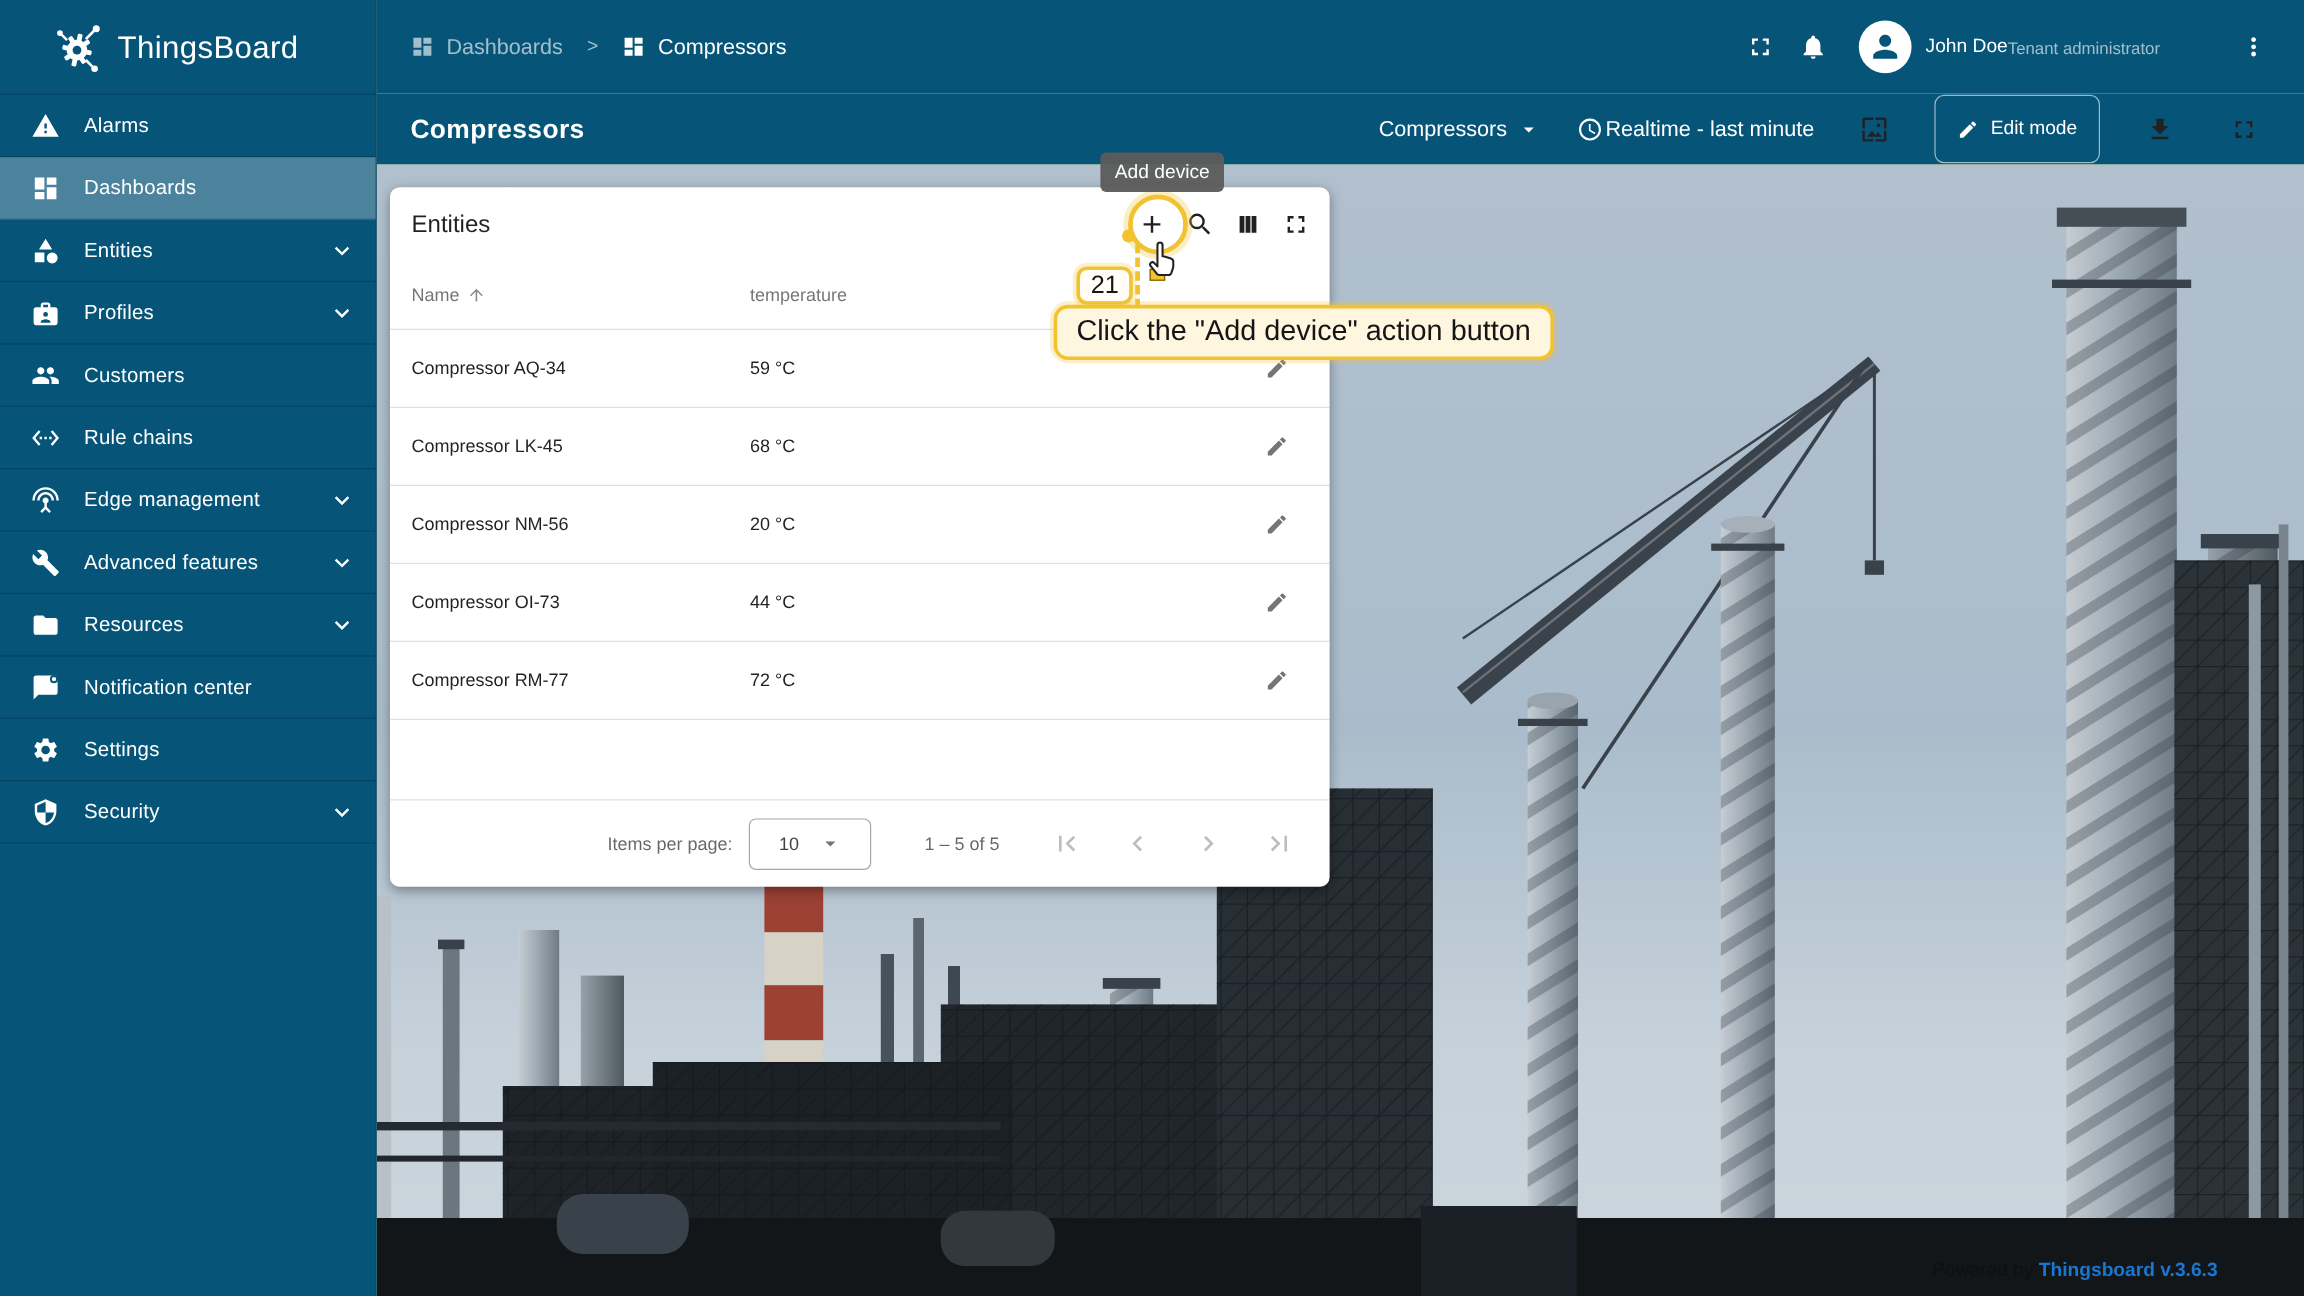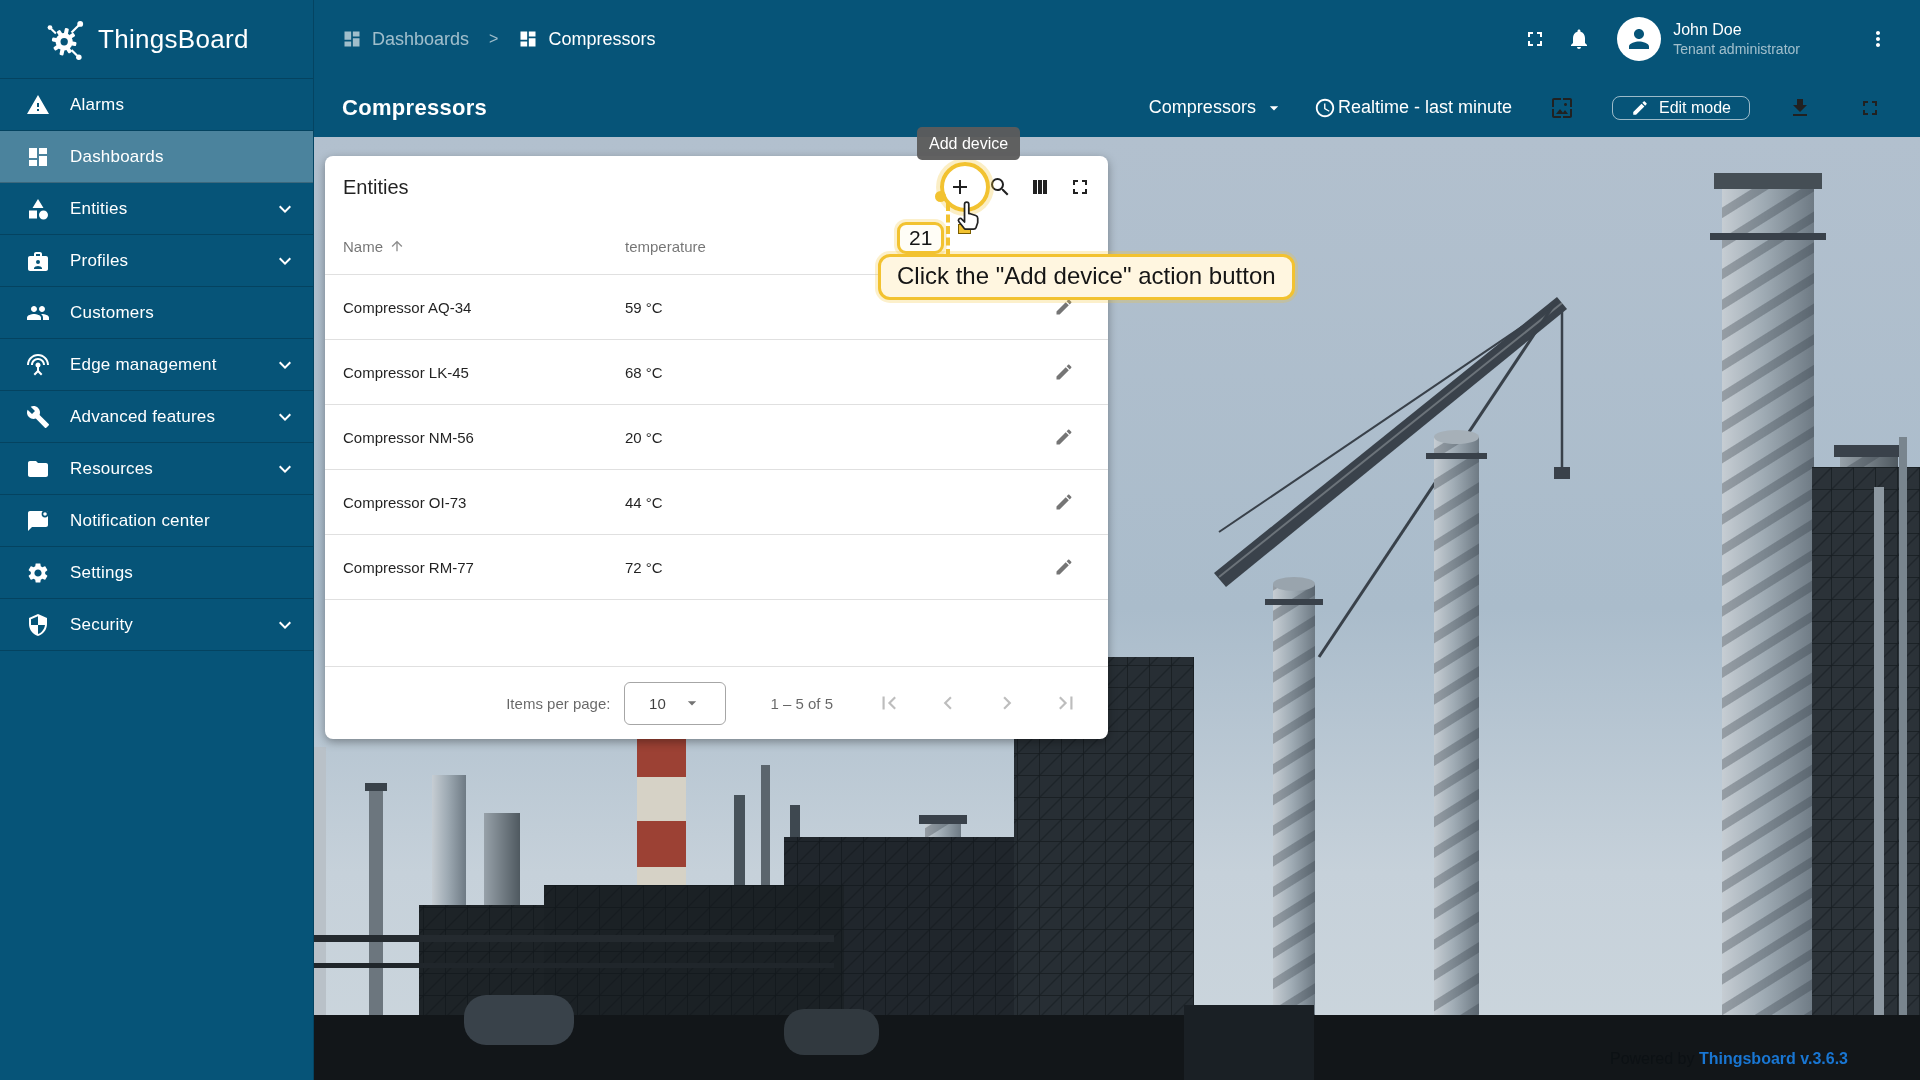--- a/index.html
+++ b/index.html
@@ -33,33 +33,33 @@
     background:#065478; display:flex; align-items:center; padding:0 20px 0 28px; z-index:5; }
   .breadcrumb { display:flex; align-items:center; gap:12px; font-size:18px; }
   .bc-item { display:flex; align-items:center; gap:10px; }
   .bc-item.muted { color:rgba(255,255,255,0.62); }
   .bc-item.current { color:#fff; }
   .bc-sep { color:rgba(255,255,255,0.62); font-size:16px; margin:0 8px; }
   .top-actions { margin-left:auto; display:flex; align-items:center; }
   .top-icon-btn { width:44px; height:44px; display:flex; align-items:center; justify-content:center; }
   .avatar { width:44px; height:44px; border-radius:50%; background:#fff; display:flex;
     align-items:center; justify-content:center; margin-left:16px; }
-  .user-block { display:flex; flex-direction:column; justify-content:center; margin-left:12px; line-height:1.3;}
+  .user-block { display:flex; flex-direction:row; justify-content:center; margin-left:12px; line-height:1.3;align-items:flex-end;}
   .user-name { color:#fff; font-size:16px; }
   .user-role { color:rgba(255,255,255,0.62); font-size:14px; }
   .kebab { margin-left:56px; }
 
   
   .dashbar { position:absolute; left:314px; top:78px; width:1606px; height:59px;
     background:#065478; display:flex; align-items:center; padding:0 30px 0 28px; z-index:5; color:#fff;}
   .dash-title { font-size:22px; font-weight:700; letter-spacing:.3px; }
   .dash-actions { margin-left:auto; display:flex; align-items:center; gap:30px; }
   .state-sel { display:flex; align-items:center; gap:8px; font-size:18px; }
   .timewin { display:flex; align-items:center; gap:2px; font-size:18px; }
-  .edit-btn { display:flex; align-items:center; gap:10px; height:24px; padding:0 18px;
+  .edit-btn { display:flex; align-items:center; gap:10px; height:57px; padding:0 18px;
     border:1px solid rgba(255,255,255,0.6); border-radius:8px; background:transparent;
     color:#fff; font-size:16px; font-weight:500; font-family:inherit; }
 
   
   .photo { position:absolute; left:314px; top:137px; width:1606px; height:943px; z-index:1; }
 
   
   .card { position:absolute; left:325px; top:156px; width:783px; height:583px;
     background:#fff; border-radius:8px; box-shadow:0 3px 10px rgba(0,0,0,0.35); z-index:10; }
   .card-head { height:62px; display:flex; align-items:center; padding:0 4px 0 18px; }
@@ -314,20 +314,29 @@
         <div class="menu-item clickable">
           <span class="mi-icon">
             <svg viewBox="0 0 24 24" fill="#fff">
               <path d="M16 11c1.66 0 2.99-1.34 2.99-3S17.66 5 16 5s-3 1.34-3 3 1.34 3 3 3zm-8 0c1.66 0 2.99-1.34 2.99-3S9.66 5 8 5 5 6.34 5 8s1.34 3 3 3zm0 2c-2.33 0-7 1.17-7 3.5V19h14v-2.5c0-2.33-4.67-3.5-7-3.5zm8 0c-.29 0-.62.02-.97.05 1.16.84 1.97 1.97 1.97 3.45V19h6v-2.5c0-2.33-4.67-3.5-7-3.5z"></path>
             </svg>
           </span>
           <span class="mi-label">Customers</span>
 
         </div>
 
+        <div class="menu-item clickable">
+          <span class="mi-icon">
+            <svg viewBox="0 0 24 24" fill="#fff">
+              <path d="M7.77 6.76L6.23 5.48.82 12l5.41 6.52 1.54-1.28L3.42 12l4.35-5.24zM7 13h2v-2H7v2zm10-2h-2v2h2v-2zm-6 2h2v-2h-2v2zm6.77-7.52l-1.54 1.28L20.58 12l-4.35 5.24 1.54 1.28L23.18 12l-5.41-6.52z"></path>
+            </svg>
+          </span>
+          <span class="mi-label">Rule chains</span>
+
+        </div>
 
         <div class="menu-item clickable has-chevron">
           <span class="mi-icon">
             <svg viewBox="0 0 24 24" fill="#fff">
               <path d="M12 5c-3.87 0-7 3.13-7 7h2c0-2.76 2.24-5 5-5s5 2.24 5 5h2c0-3.87-3.13-7-7-7zm1 9.29c.88-.39 1.5-1.26 1.5-2.29 0-1.38-1.12-2.5-2.5-2.5S9.5 10.62 9.5 12c0 1.02.62 1.9 1.5 2.29v3.3L7.59 21 9 22.41l3-3 3 3L16.41 21 13 17.59v-3.3zM12 1C5.93 1 1 5.93 1 12h2c0-4.97 4.03-9 9-9s9 4.03 9 9h2c0-6.07-4.93-11-11-11z"></path>
             </svg>
           </span>
           <span class="mi-label">Edge management</span>
           <span class="mi-chevron">
             <svg viewBox="0 0 24 24" fill="#fff">

